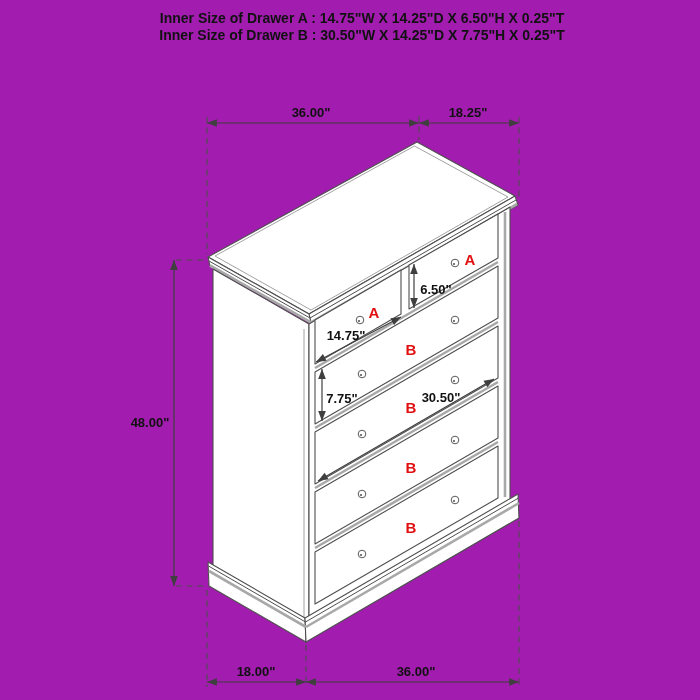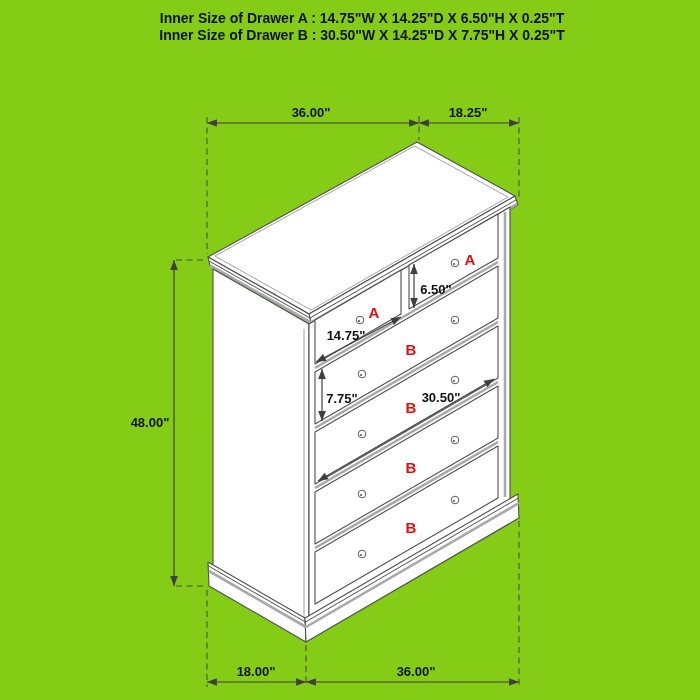--- a/index.html
+++ b/index.html
@@ -1,16 +1,16 @@
 <!DOCTYPE html>
 <html><head>
 <meta charset="utf-8">
 <style>
   html,body{margin:0;padding:0;background:#ffffff;}
-  .stage{position:relative;width:700px;height:700px;background:#84cc16;overflow:hidden;}
+  .stage{position:relative;width:700px;height:700px;background:#a21caf;overflow:hidden;}
   svg{display:block;}
   .edge{fill:#ffffff;stroke:#4f4f4f;stroke-width:1.1;stroke-linejoin:round;}
   .thin{fill:none;stroke:#4f4f4f;stroke-width:1;}
   .faint{fill:none;stroke:#8a8a8a;stroke-width:0.8;}
   .accent{fill:none;stroke:#a8a8a8;stroke-width:2.6;}
   .dim{fill:none;stroke:#3f3f3f;stroke-width:1.2;}
   .dash{fill:none;stroke:#4f4f4f;stroke-width:1.1;stroke-dasharray:6 4.5;}
   .knob{fill:#ffffff;stroke:#5a5a5a;stroke-width:1;}
   .knobdot{fill:#5a5a5a;stroke:none;}
   text{font-family:"Liberation Sans", sans-serif;}

